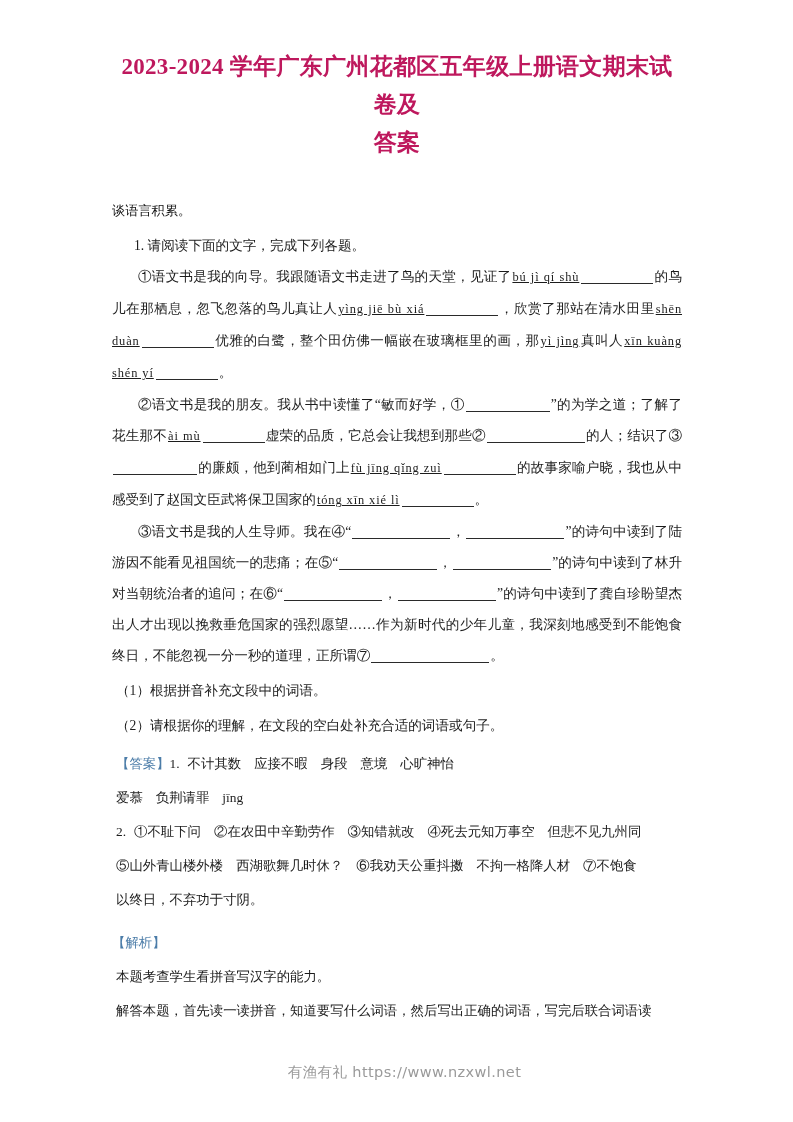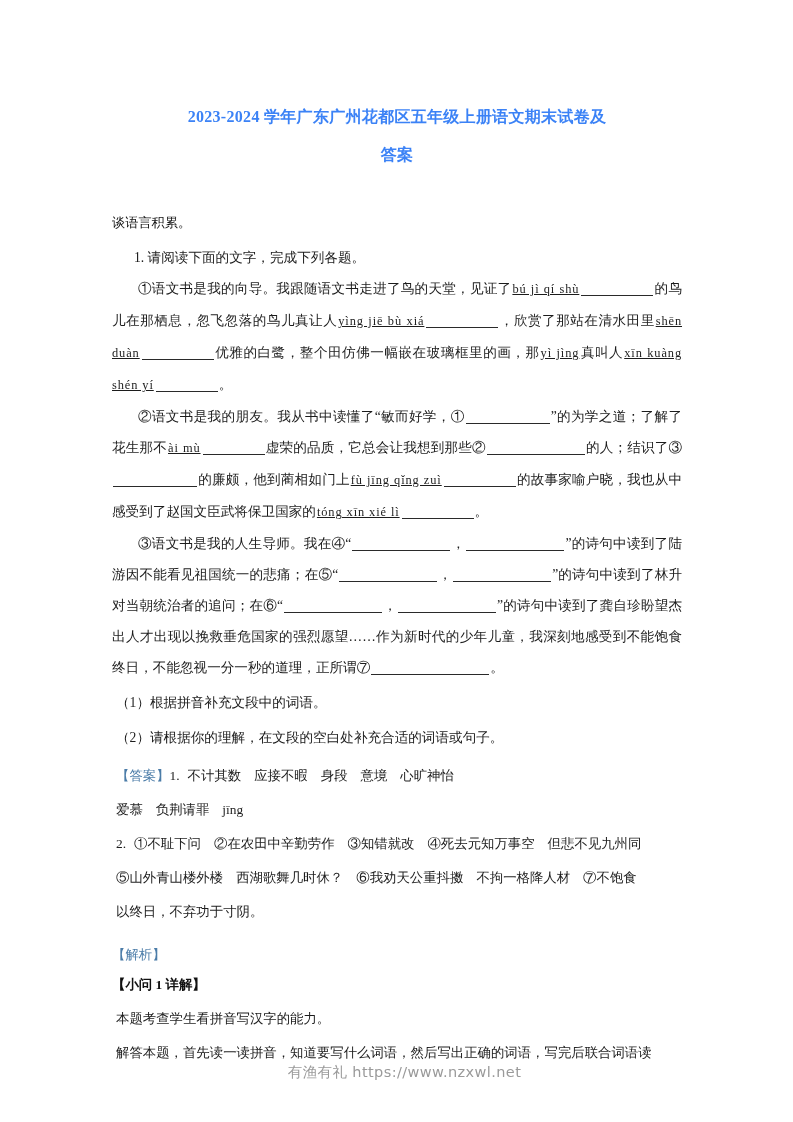--- a/index.html
+++ b/index.html
@@ -24,28 +24,28 @@
   .content {
     position: absolute;
     left: 112px;
     top: 0;
     width: 570px;
   }
 
   
   .doc-title {
     margin: 0;
-    padding-top: 98px;
+    padding-top: 48px;
     font-family: "Liberation Serif", "DejaVu Serif", serif;
-    font-size: 16px;
+    font-size: 23px;
     font-weight: bold;
     line-height: 38px;
     text-align: center;
     letter-spacing: 0.3px;
-    color: #3b82f6;
+    color: #be185d;
   }
   .doc-title .t-line2 { display: block; }
 
   
   .section-heading {
     margin: 0;
     padding-top: 38px;
     font-size: 13.2px;
     font-weight: normal;
     line-height: 21px;
@@ -169,20 +169,19 @@
       <span>2.</span><span class="gap-sm"></span><span>①不耻下问</span><span class="gap"></span><span>②在农田中辛勤劳作</span><span class="gap"></span><span>③知错就改</span><span class="gap"></span><span>④死去元知万事空</span><span class="gap"></span><span>但悲不见九州同</span>
     </p>
     <p class="ans">
       <span>⑤山外青山楼外楼</span><span class="gap"></span><span>西湖歌舞几时休？</span><span class="gap"></span><span>⑥我劝天公重抖擞</span><span class="gap"></span><span>不拘一格降人材</span><span class="gap"></span><span>⑦不饱食</span>
     </p>
     <p class="ans">以终日，不弃功于寸阴。</p>
 
     <p class="analysis-tag">
       <span class="tag-blue">【解析】</span>
     </p>
-    <p class="detail-head">【小问 1 详解】</p>
     <p class="ans">本题考查学生看拼音写汉字的能力。</p>
     <p class="ans">解答本题，首先读一读拼音，知道要写什么词语，然后写出正确的词语，写完后联合词语读</p>
 
   </div>
 
   <div class="watermark">有渔有礼 https://www.nzxwl.net</div>
 </div>
 
 </body></html>

